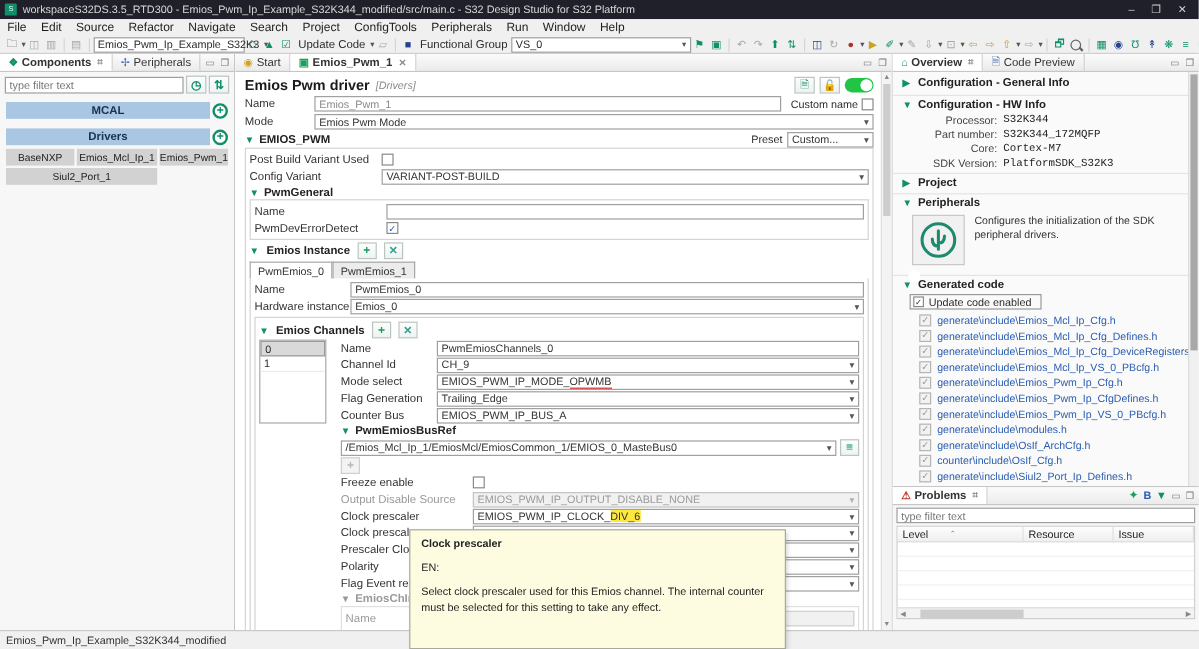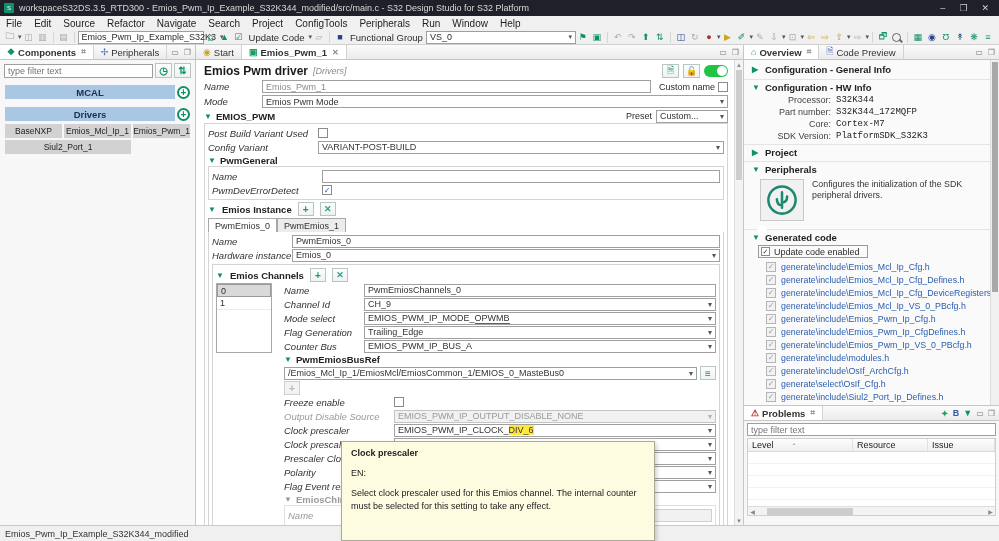--- a/index.html
+++ b/index.html
@@ -77,21 +77,21 @@
   .ed-title { font-size:12px; font-weight:bold; color:#1a1a1a; }
   .ed-cat { font-size:9px; font-style:italic; color:#8a8a8a; margin-left:5px; }
   .ed-tools { margin-left:auto; display:flex; align-items:center; gap:4px; }
   .icon-btn { width:17px; height:14px; border:1px solid #b9c6c0; background:linear-gradient(#fdfdfd,#edf2f0);
     display:flex; align-items:center; justify-content:center; color:#0f8f6a; font-size:9px; }
   .toggle { width:24px; height:12px; border-radius:7px; background:#22c445; position:relative; flex:none; }
   .toggle::after { content:""; position:absolute; right:1px; top:1px; width:10px; height:10px;
     border-radius:50%; background:#fff; }
   .row { display:flex; align-items:center; height:15px; }
   .row.h14 { height:14px; }
-  .lbl { width:58px; flex:none; font-size:9.5px; color:#333;font-style:italic; }
+  .lbl { width:58px; flex:none; font-size:9.5px; color:#333; }
   .lbl.w80 { width:80px; } .lbl.w110 { width:110px; } .lbl.gray { color:#9a9a9a; }
   .tinput { flex:1; height:13px; border:1px solid #a0a0a0; background:#fff; display:flex;
     align-items:center; padding:0 3px; font-size:9px; color:#333; }
   .tinput.dim { color:#8a8a8a; }
   .sel { flex:1; height:13px; border:1px solid #a0a0a0; background:#fff; display:flex;
     align-items:center; padding:0 3px; font-size:9px; color:#333; }
   .sel .car { margin-left:auto; color:#555; font-size:8px; flex:none; }
   .sel.disabled { background:#f1f1f1; color:#9a9a9a; border-color:#c4c4c4; }
   .sel.disabled .car { color:#b0b0b0; }
   .cb { width:10px; height:10px; border:1px solid #8a8a8a; background:#fff; flex:none;
@@ -651,21 +651,21 @@
     <div class="file-row">
       <span class="cb checked dim"></span>
       <span class="link">generate\include\modules.h</span>
     </div>
     <div class="file-row">
       <span class="cb checked dim"></span>
       <span class="link">generate\include\OsIf_ArchCfg.h</span>
     </div>
     <div class="file-row">
       <span class="cb checked dim"></span>
-      <span class="link">generate\select\OsIf_Cfg.h</span>
+      <span class="link">counter\include\OsIf_Cfg.h</span>
     </div>
     <div class="file-row">
       <span class="cb checked dim"></span>
       <span class="link">generate\include\Siul2_Port_Ip_Defines.h</span>
     </div>
     <div class="file-row">
       <span class="cb checked dim"></span>
       <span class="link">generate\src\Emios_Mcl_Ip_VS_0_PBcfg.c</span>
     </div>
   </div>

